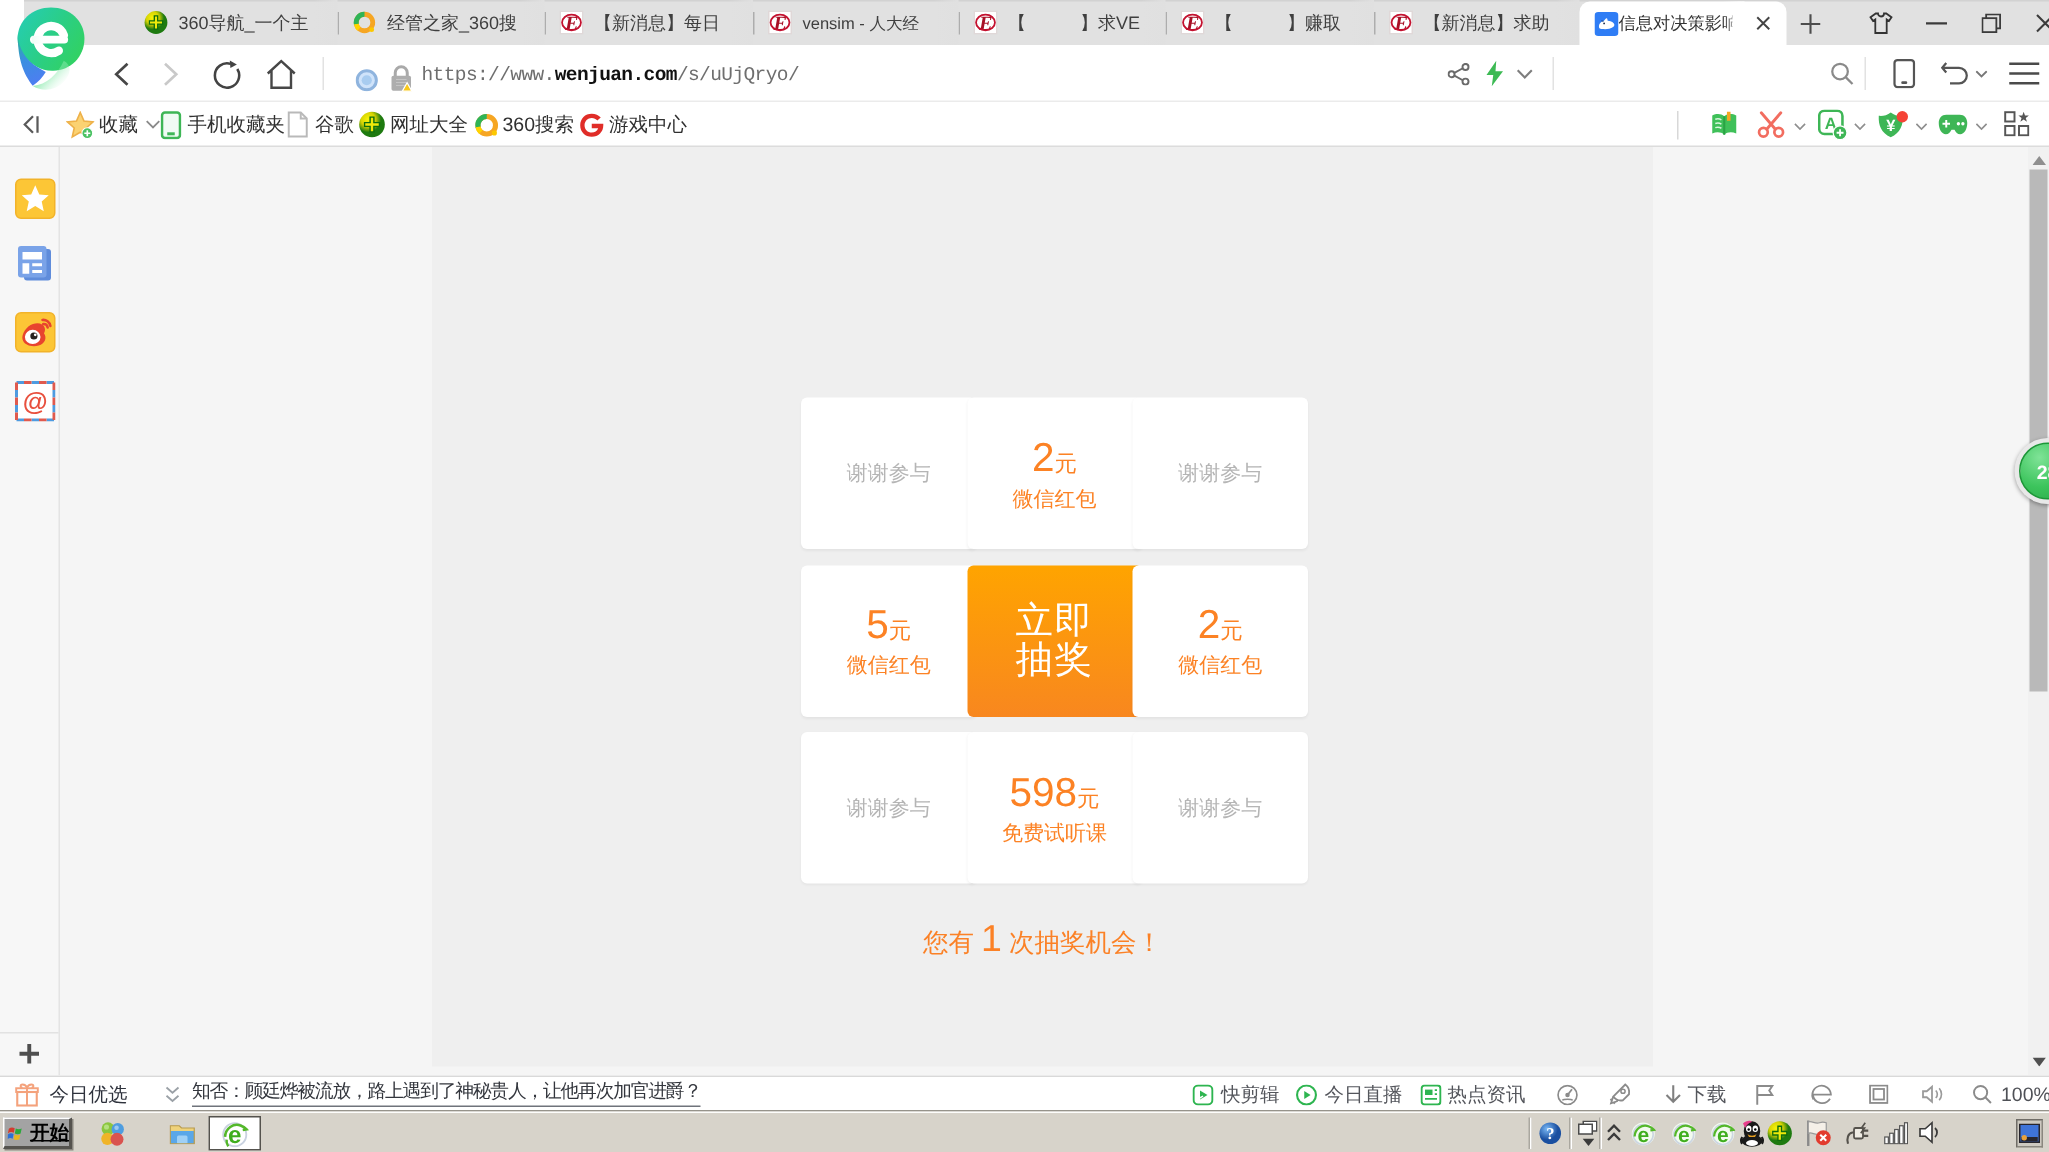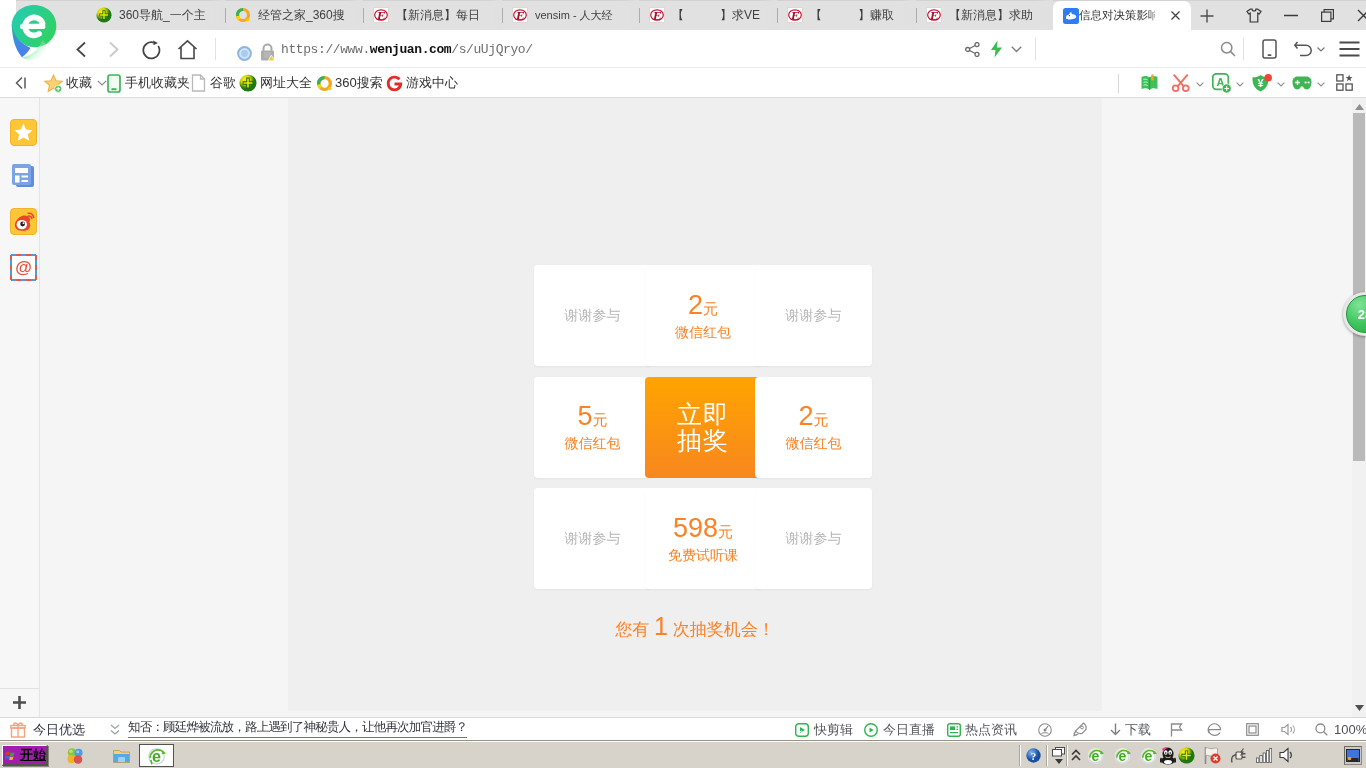--- a/index.html
+++ b/index.html
@@ -488,21 +488,21 @@
         <path d="M1 4.5 H3.5 L7 1.5 V11.5 L3.5 8.5 H1 Z" fill="none" stroke="#9b9b9b" stroke-width="1.2"></path>
         <path d="M9.5 4 A3.5 3.5 0 0 1 9.5 9 M11.8 2.5 A6 6 0 0 1 11.8 10.5" fill="none" stroke="#9b9b9b" stroke-width="1.1"></path>
       </svg>
     <svg style="position:absolute;left:1315px;top:5px;" width="13" height="13" viewBox="0 0 13 13">
         <circle cx="5.4" cy="5.4" r="4.4" fill="none" stroke="#8b8b8b" stroke-width="1.3"></circle>
         <path d="M8.7 8.7 L12.3 12.3" stroke="#8b8b8b" stroke-width="1.3"></path>
       </svg>
     <div class="st" style="left:1334px;color:#4e5056;">100%</div>
   </div>
   <div id="taskbar">
-    <div style="position:absolute;left:2px;top:3px;width:46px;height:21px;background:#a21caf;border-top:1px solid #fff;border-left:1px solid #fff;border-right:2px solid #55534e;border-bottom:2px solid #55534e;box-shadow:1px 1px 0 #8a877f;display:flex;align-items:center;text-decoration:underline;">
+    <div style="position:absolute;left:2px;top:3px;width:46px;height:21px;background:#a3a3a3;border-top:1px solid #fff;border-left:1px solid #fff;border-right:2px solid #55534e;border-bottom:2px solid #55534e;box-shadow:1px 1px 0 #8a877f;display:flex;align-items:center;text-decoration:underline;">
       <svg width="16" height="15" viewBox="0 0 16 15" style="margin-left:2px;">
           <path d="M1 4 C2.5 2.8 4 2.8 5.5 3.6 L4.8 7.2 C3.3 6.4 1.8 6.4 0.3 7.6 Z" fill="#d33b2f"></path>
           <path d="M6.3 3.9 C7.8 4.7 9.3 4.7 10.8 3.9 L10 7.6 C8.5 8.4 7 8.4 5.6 7.6 Z" fill="#2da83c"></path>
           <path d="M0.2 8.4 C1.7 7.2 3.2 7.2 4.6 8 L3.9 11.6 C2.4 10.8 1.4 10.8 0 12 Z" fill="#2c6fd6"></path>
           <path d="M5.4 8.4 C6.9 9.2 8.4 9.2 9.8 8.4 L9 12 C7.5 12.8 6 12.8 4.7 12 Z" fill="#e8b520"></path>
         </svg>
       <span style="font-size:13px;font-weight:bold;color:#000;margin-left:1px;white-space:nowrap;">开始</span>
     </div>
     <svg style="position:absolute;left:66px;top:5px;" width="18" height="18" viewBox="0 0 18 18">
         <circle cx="6" cy="5.5" r="4.3" fill="#8cc63e"></circle>

